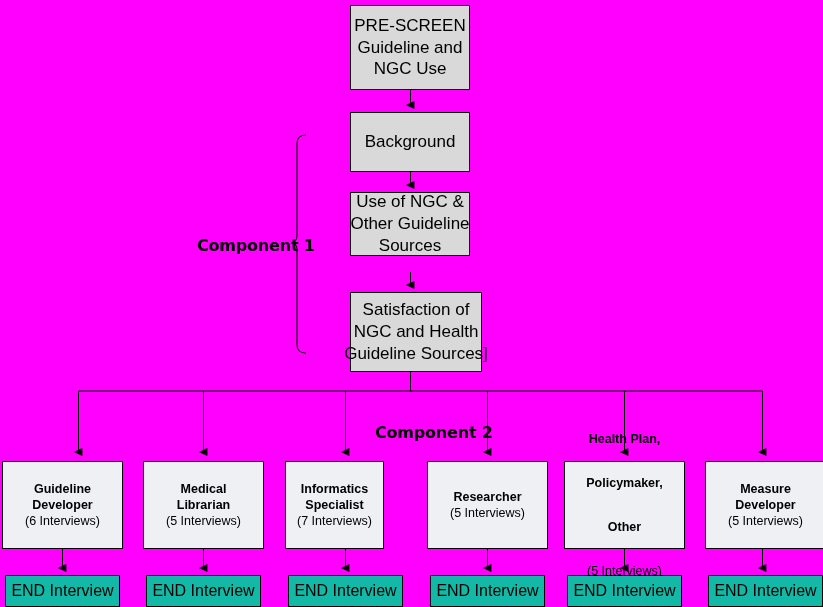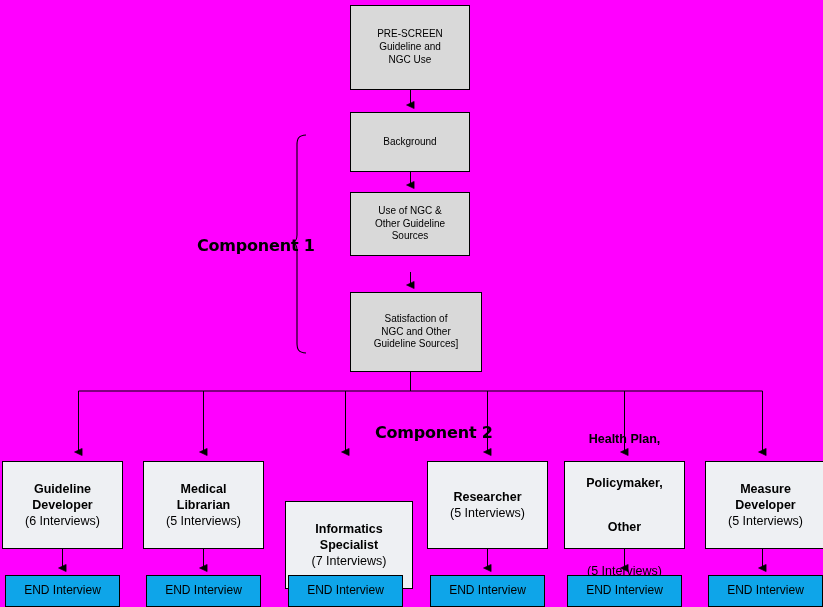--- a/index.html
+++ b/index.html
@@ -34,29 +34,29 @@
     display: flex;
     flex-direction: column;
     align-items: center;
     justify-content: center;
     text-align: center;
     color: #000000;
     line-height: 1.28;
   }
   .box-stage {
     background: #d9d9d9;
-    font-size: 10px;
+    font-size: 17px;
   }
   .box-role {
     background: #eef0f3;
     font-size: 12.5px;
   }
   .box-end {
-    background: #0ea5e9;
-    font-size: 12px;
+    background: #14b8a6;
+    font-size: 16px;
   }
   .box .ln {
     display: block;
     white-space: nowrap;
   }
   .box-role .role-name {
     font-weight: bold;
   }
   .box-role .role-count {
     font-weight: normal;
@@ -119,40 +119,40 @@
   </div>
 
   <div class="box box-stage" style="left:350px; top:192px; width:120px; height:64px;">
     <span class="ln">Use of NGC &amp;</span>
     <span class="ln">Other Guideline</span>
     <span class="ln">Sources</span>
   </div>
 
   <div class="box box-stage" style="left:350px; top:292px; width:132px; height:80px;">
     <span class="ln">Satisfaction of</span>
-    <span class="ln">NGC and Other</span>
+    <span class="ln">NGC and Health</span>
     <span class="ln">Guideline Sources]</span>
   </div>
 
   <div class="component-label" style="left:197px; top:236px;">Component 1</div>
   <div class="component-label" style="left:375px; top:423px;">Component 2</div>
 
   <div class="box box-role" style="left:2px; top:461px; width:121px; height:88px;">
     <span class="ln role-name">Guideline</span>
     <span class="ln role-name">Developer</span>
     <span class="ln role-count">(6 Interviews)</span>
   </div>
 
   <div class="box box-role" style="left:143px; top:461px; width:121px; height:88px;">
     <span class="ln role-name">Medical</span>
     <span class="ln role-name">Librarian</span>
     <span class="ln role-count">(5 Interviews)</span>
   </div>
 
-  <div class="box box-role" style="left:285px; top:461px; width:128px; height:88px;margin-top:40px;">
+  <div class="box box-role" style="left:285px; top:461px; width:99px; height:88px;">
     <span class="ln role-name">Informatics</span>
     <span class="ln role-name">Specialist</span>
     <span class="ln role-count">(7 Interviews)</span>
   </div>
 
   <div class="box box-role" style="left:427px; top:461px; width:121px; height:88px;">
     <span class="ln role-name">Researcher</span>
     <span class="ln role-count">(5 Interviews)</span>
   </div>
 

